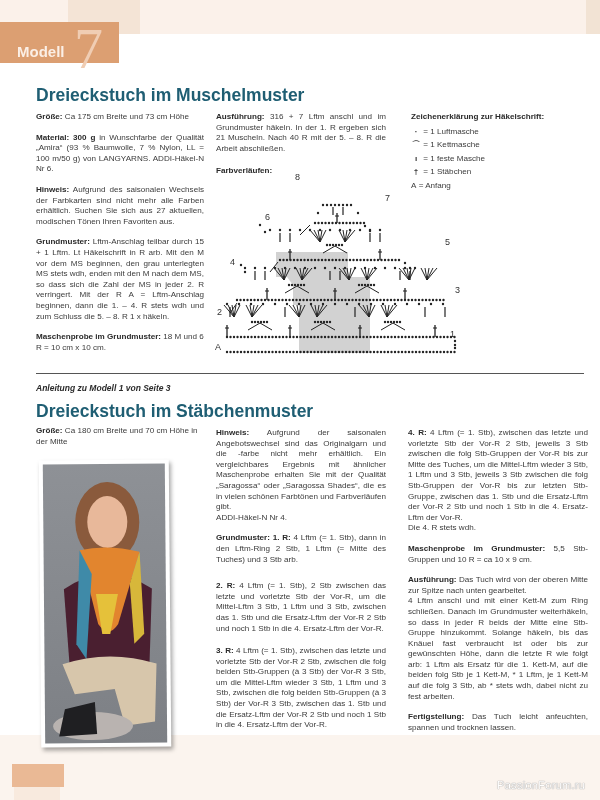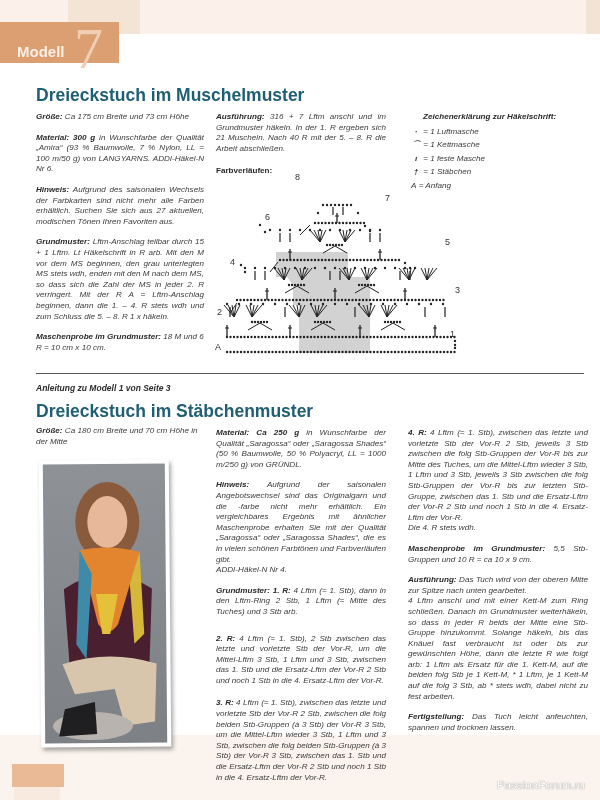--- a/index.html
+++ b/index.html
@@ -13,29 +13,29 @@
   .bottom-band { position: absolute; left: 0; top: 735px; width: 600px; height: 65px; background: #fbf4ee; }
 
   .modell-tab { position: absolute; left: 0; top: 22px; width: 119px; height: 41px; background: #dc9f72; }
   .modell-label { position: absolute; left: 17px; top: 43px; font-size: 15px; font-weight: bold; color: #fbefe6; }
   .modell-num { position: absolute; left: 74px; top: 20px; font-family: "Liberation Serif", serif; font-size: 58px; color: #f0cdb3; line-height: 1; }
 
   .h1 { position: absolute; left: 36px; font-size: 17.5px; font-weight: bold; color: #1f5e73; }
   .h1.a { top: 85px; }
   .h1.b { top: 401px; }
 
-  .col { position: absolute; font-size: 8.1px; line-height: 10.6px; color: #3b3b3b; text-align: justify; font-style: italic; }
+  .col { position: absolute; font-size: 8.1px; line-height: 10.6px; color: #3b3b3b; text-align: justify; }
   .col p { margin-bottom: 10px; }
   .col b { color: #2a2a2a; }
 
   .c1a { left: 36px; top: 112px; width: 168px; }
   .c2a { left: 216px; top: 112px; width: 170px; }
   .c3a { left: 411px; top: 112px; width: 170px; text-align: left; }
 
-  .legend-title { font-weight: bold; color: #2a2a2a; margin-bottom: 3px; margin-left: 12px; }
+  .legend-title { font-weight: bold; color: #2a2a2a; margin-bottom: 3px; }
   .legend-row { height: 13.4px; display: flex; align-items: center; }
   .legend-sym { width: 10px; display: inline-block; text-align: center; font-weight: bold; color: #333; }
 
   .chart-label { position: absolute; left: 216px; top: 166px; font-size: 8.1px; font-weight: bold; color: #2a2a2a; }
   .diagram { position: absolute; left: 205px; top: 165px; width: 270px; height: 200px; }
   .row-num { font-family: "Liberation Sans", sans-serif; font-size: 9px; fill: #333; }
 
   .divider { position: absolute; left: 36px; top: 373px; width: 548px; height: 1px; background: #555; }
   .sub-heading { position: absolute; left: 36px; top: 383px; font-size: 8.5px; font-weight: bold; font-style: italic; color: #2a2a2a; }
 
@@ -594,21 +594,20 @@
       <path d="M36 86 L32 180 L42 195 L48 110 Z" fill="#3f8aa8"></path>
       <path d="M96 88 L100 170 L90 180 L86 120 Z" fill="#d7b73a"></path>
       <path d="M18 200 Q64 185 112 200 L110 258 L80 262 L70 225 L30 230 Z" fill="#d7c6ab"></path>
       <ellipse cx="48" cy="262" rx="40" ry="14" fill="#b9b3b0"></ellipse>
       <path d="M20 245 L50 238 L52 270 L14 272 Z" fill="#1f1f22"></path>
     </svg>
   </div>
 </div>
 
 <div class="col c2b">
-  <p><b>Material: Ca 250 g</b><span> in Wunschfarbe der Qualität „Saragossa“ oder „Saragossa Shades“ (50 % Baumwolle, 50 % Polyacryl, LL = 1000 m/250 g) von GRÜNDL.</span></p>
   <p><b>Hinweis:</b><span> Aufgrund der saisonalen Angebotswechsel sind das Originalgarn und die -farbe nicht mehr erhältlich. Ein vergleichbares Ergebnis mit ähnlicher Maschenprobe erhalten Sie mit der Qualität „Saragossa“ oder „Saragossa Shades“, die es in vielen schönen Farbtönen und Farbverläufen gibt.</span><br><span>ADDI-Häkel-N Nr 4.</span></p>
   <p style="margin-bottom:16px"><b>Grundmuster: 1. R:</b><span> 4 Lftm (= 1. Stb), dann in den Lftm-Ring 2 Stb, 1 Lftm (= Mitte des Tuches) und 3 Stb arb.</span></p>
   <p style="margin-bottom:12px"><b>2. R:</b><span> 4 Lftm (= 1. Stb), 2 Stb zwischen das letzte und vorletzte Stb der Vor-R, um die Mittel-Lftm 3 Stb, 1 Lftm und 3 Stb, zwischen das 1. Stb und die Ersatz-Lftm der Vor-R 2 Stb und noch 1 Stb in die 4. Ersatz-Lftm der Vor-R.</span></p>
   <p><b>3. R:</b><span> 4 Lftm (= 1. Stb), zwischen das letzte und vorletzte Stb der Vor-R 2 Stb, zwischen die folg beiden Stb-Gruppen (à 3 Stb) der Vor-R 3 Stb, um die Mittel-Lftm wieder 3 Stb, 1 Lftm und 3 Stb, zwischen die folg beiden Stb-Gruppen (à 3 Stb) der Vor-R 3 Stb, zwischen das 1. Stb und die Ersatz-Lftm der Vor-R 2 Stb und noch 1 Stb in die 4. Ersatz-Lftm der Vor-R.</span></p>
 </div>
 
 <div class="col c3b">
   <p><b>4. R:</b><span> 4 Lftm (= 1. Stb), zwischen das letzte und vorletzte Stb der Vor-R 2 Stb, jeweils 3 Stb zwischen die folg Stb-Gruppen der Vor-R bis zur Mitte des Tuches, um die Mittel-Lftm wieder 3 Stb, 1 Lftm und 3 Stb, jeweils 3 Stb zwischen die folg Stb-Gruppen der Vor-R bis zur letzten Stb-Gruppe, zwischen das 1. Stb und die Ersatz-Lftm der Vor-R 2 Stb und noch 1 Stb in die 4. Ersatz-Lftm der Vor-R.</span><br><span>Die 4. R stets wdh.</span></p>
   <p><b>Maschenprobe im Grundmuster:</b><span> 5,5 Stb-Gruppen und 10 R = ca 10 x 9 cm.</span></p>
   <p><b>Ausführung:</b><span> Das Tuch wird von der oberen Mitte zur Spitze nach unten gearbeitet.</span><br><span>4 Lftm anschl und mit einer Kett-M zum Ring schließen. Danach im Grundmuster weiterhäkeln, so dass in jeder R beids der Mitte eine Stb-Gruppe hinzukommt. Solange häkeln, bis das Knäuel fast verbraucht ist oder bis zur gewünschten Höhe, dann die letzte R wie folgt arb: 1 Lftm als Ersatz für die 1. Kett-M, auf die beiden folg Stb je 1 Kett-M, * 1 Lftm, je 1 Kett-M auf die folg 3 Stb, ab * stets wdh, dabei nicht zu fest arbeiten.</span></p>

